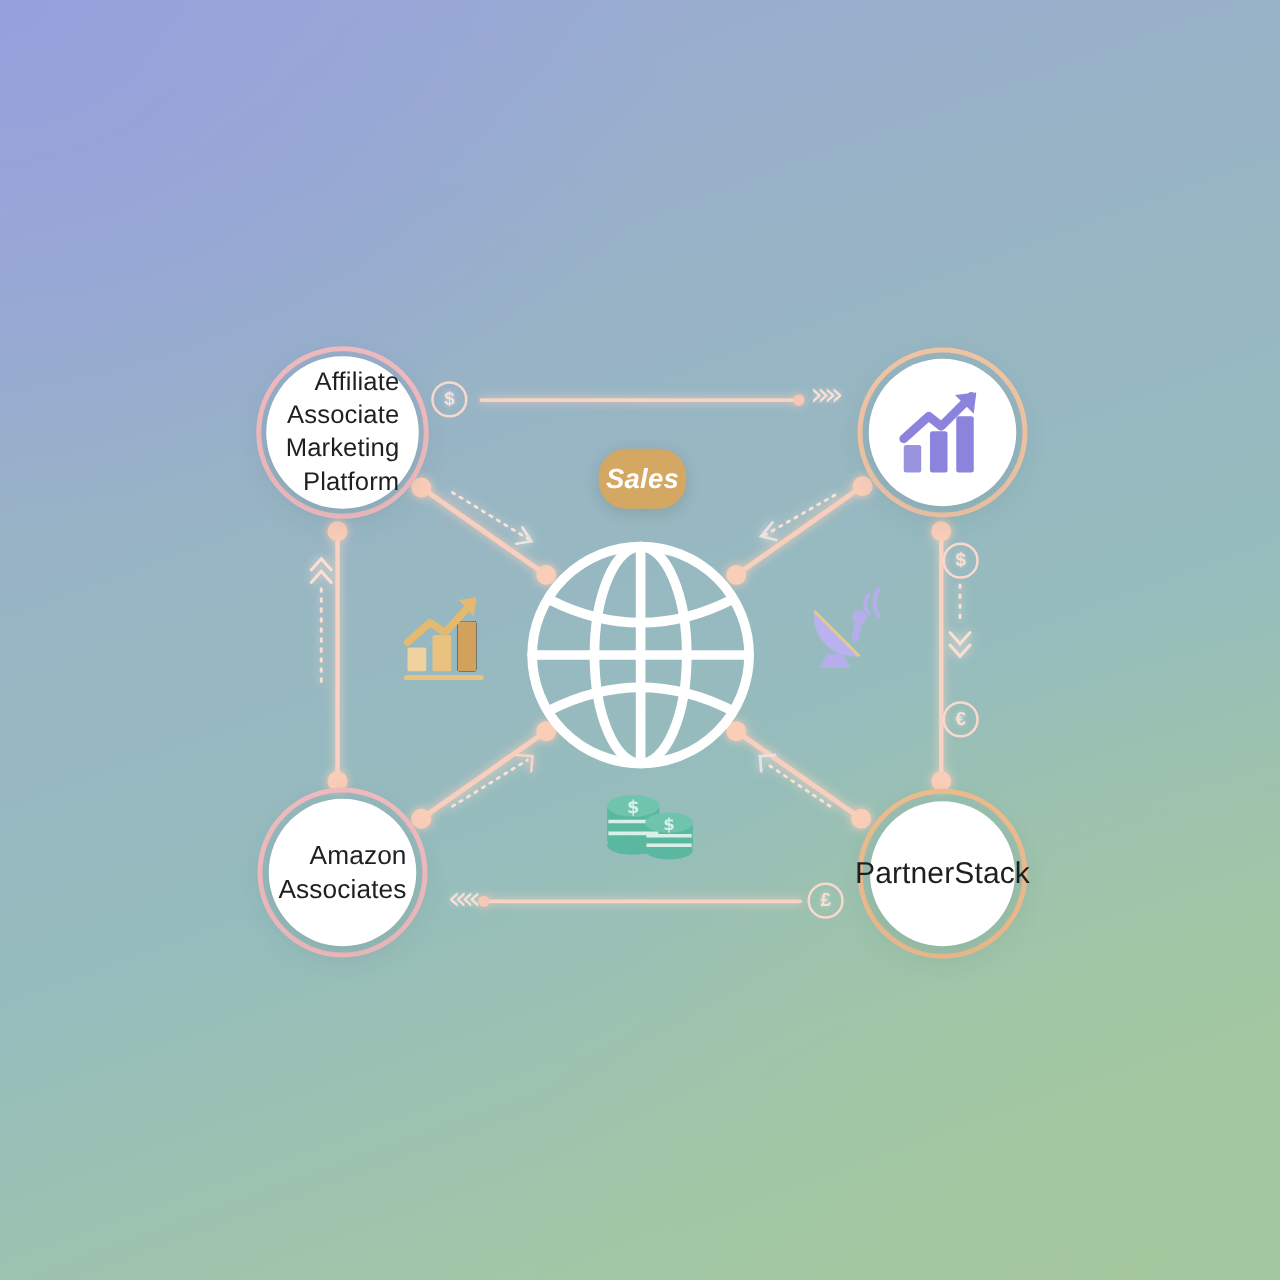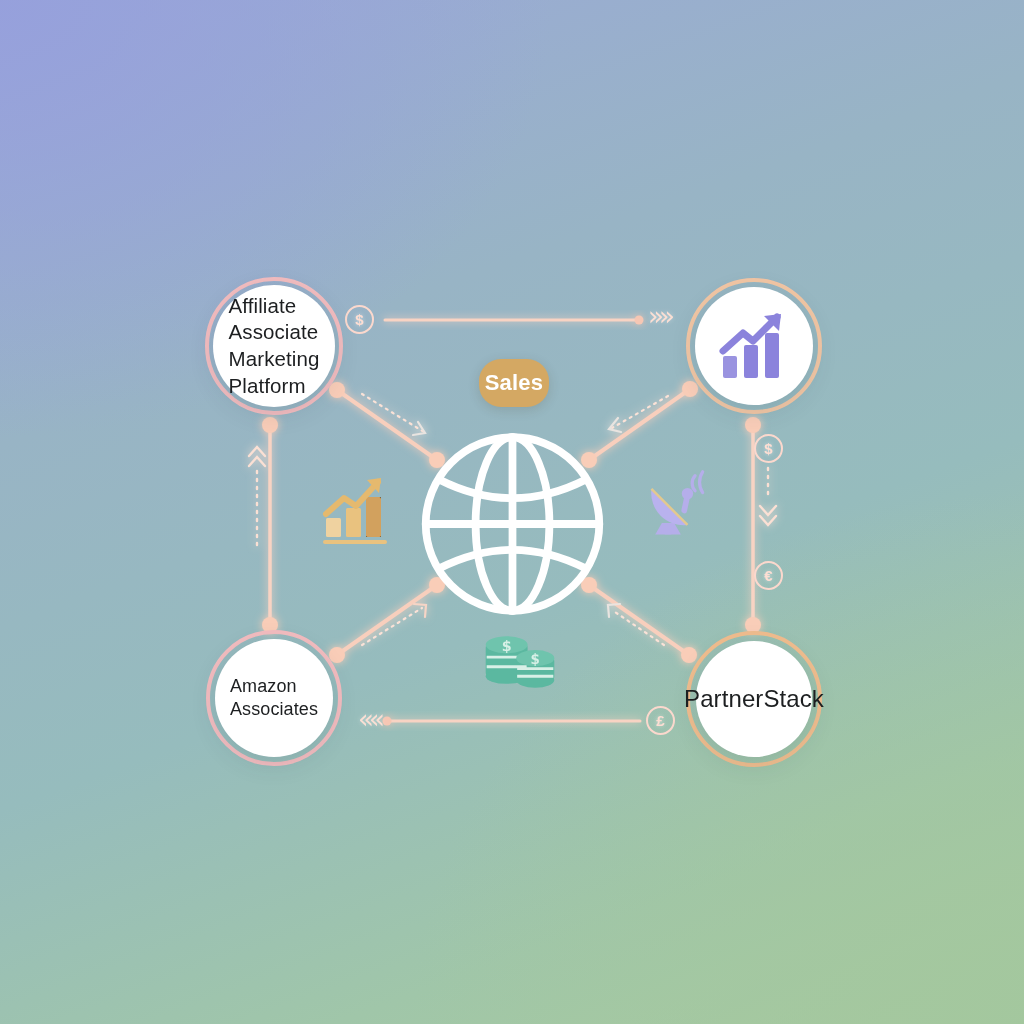--- a/index.html
+++ b/index.html
@@ -20,49 +20,50 @@
     position:absolute; border-radius:50%;
     display:flex; align-items:center; justify-content:center;
     background:#ffffff;
     box-shadow:0 6px 26px rgba(40,60,80,0.13);
   }
   .ring {
     position:absolute; border-radius:50%;
     pointer-events:none;
   }
   .node-label {
-    text-align:left; color:#1d1f21; line-height:1.30;
+    text-align:right; color:#1d1f21; line-height:1.30;
     letter-spacing:.1px; padding:0 8px; white-space:pre-line;
   }
   .n-tl { left:213px; top:285px; width:122px; height:122px; }
   .r-tl { left:205px; top:277px; width:138px; height:138px;
           border:4px solid #f3bcbf; }
   .n-tl .node-label { font-size:20.5px; }
 
   .n-tr { left:695px; top:287px; width:118px; height:118px; }
   .r-tr { left:686px; top:278px; width:136px; height:136px;
           border:4px solid #f2c6a4; }
 
   .n-bl { left:215px; top:639px; width:118px; height:118px; }
   .r-bl { left:206px; top:630px; width:136px; height:136px;
           border:4px solid #f3bcbf; }
-  .n-bl .node-label { font-size:18px; }
+  .n-bl .node-label { font-size:21px; }
 
   .n-br { left:696px; top:641px; width:116px; height:116px; }
   .r-br { left:686px; top:631px; width:136px; height:136px;
           border:4px solid #f0bd8e; }
   .n-br .node-label { font-size:24px; }
 
   
   .pill {
     position:absolute; left:479px; top:359px; width:70px; height:48px;
     background:#d4a863; border-radius:22px;
     display:flex; align-items:center; justify-content:center;
     color:#ffffff; font-size:22px; font-weight:bold; letter-spacing:.2px;
     box-shadow:0 3px 12px rgba(60,50,20,0.15);
+    font-style:italic;
   }
 
   
   .icon-abs { position:absolute; }
   .i-globe { left:420px; top:428px; width:185px; height:192px; }
   .i-bars  { left:318px; top:470px; width:80px; height:80px; }
   .i-dish  { left:638px; top:468px; width:80px; height:74px; }
   .i-coins { left:480px; top:630px; width:80px; height:62px; }
 
   

